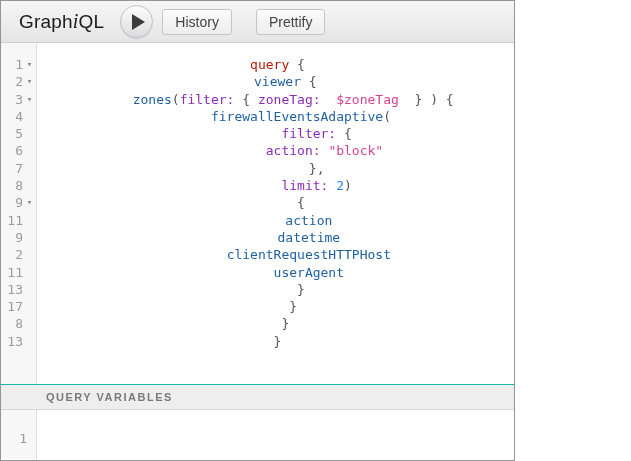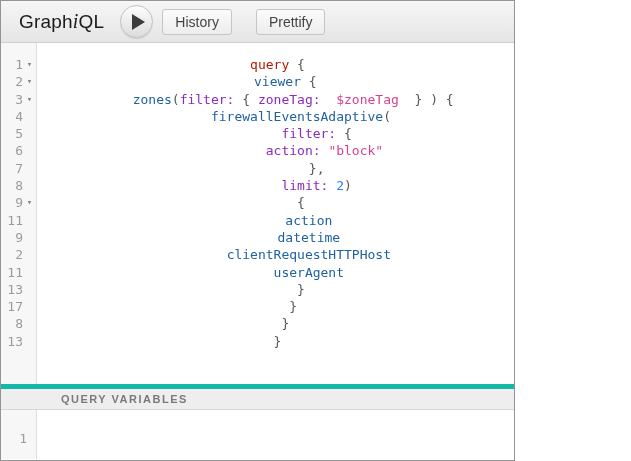--- a/index.html
+++ b/index.html
@@ -80,24 +80,24 @@
     white-space:pre; overflow:hidden;
     color:#555;
     text-align:center;
   }
   .code-line { height:17.3px; cursor:text; }
 
   
   .vars-header {
     height:26px;
     background:#eeeeee;
-    border-top:5px solid #14b8a6;
+    border-top:1px solid #14b8a6;
     border-bottom:1px solid #d6d6d6;
     display:flex; align-items:center;
-    padding-left:60px;
+    padding-left:45px;
   }
   .vars-title {
     font-size:11px; font-weight:bold; color:#7a7a7a;
     letter-spacing:1.5px; text-transform:uppercase;
     cursor:default;
   }
 </style>
 </head>
 <body>
 

